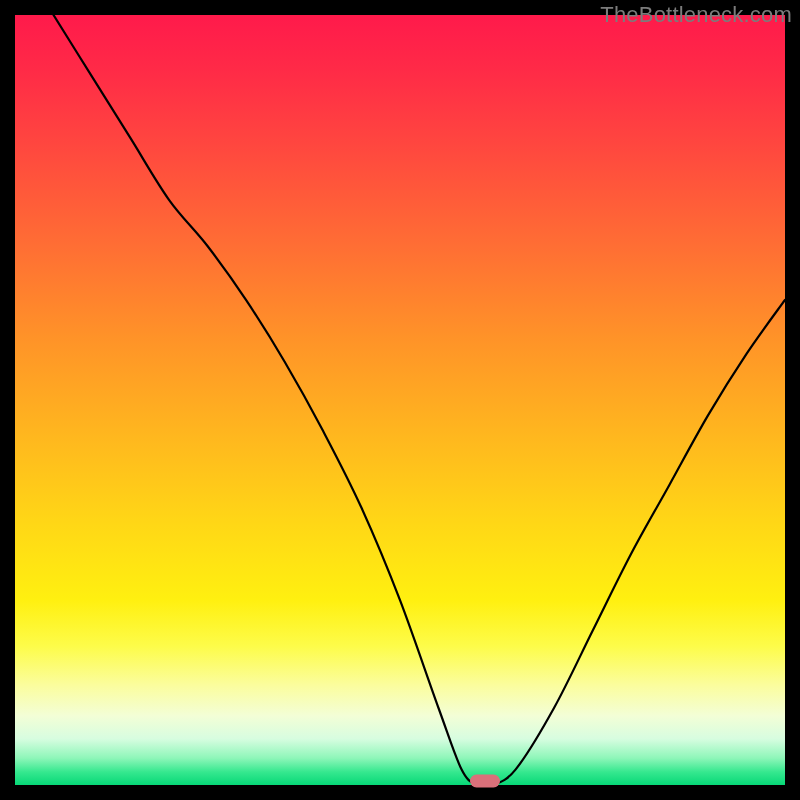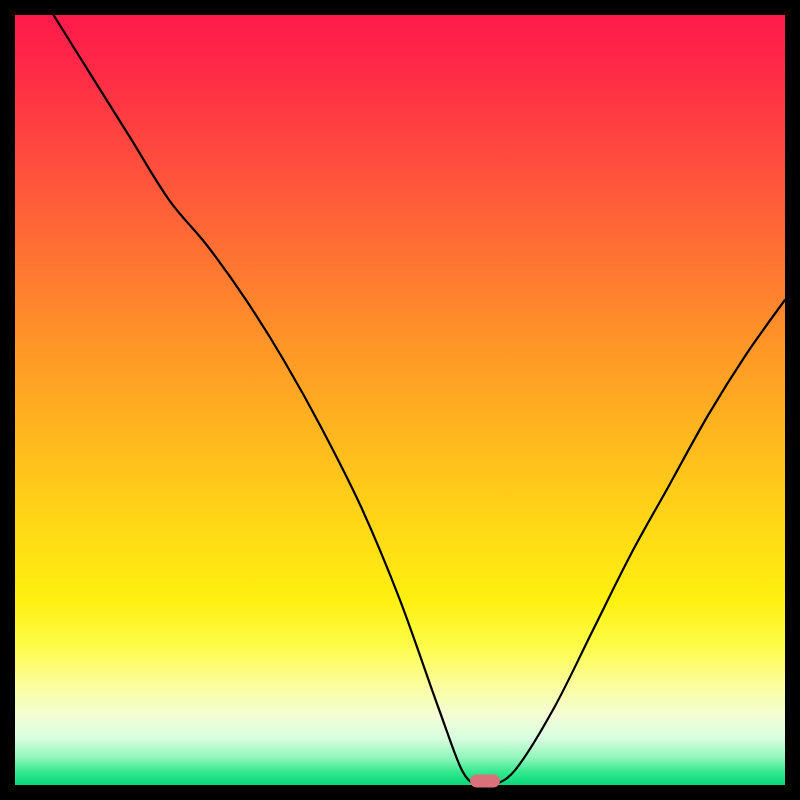--- a/index.html
+++ b/index.html
@@ -66,20 +66,21 @@
     border-radius: 7px;
     background: #d9707a;
     z-index: 4;
     transform: translate(-50%, -50%);
   }
 </style>
 </head>
 <body>
 
 <div class="frame">
+  <div class="watermark">TheBottleneck.com</div>
 
   <div class="plot">
     <svg class="curve" viewBox="0 0 770 770" preserveAspectRatio="none">
       <path fill="none" stroke="#000" stroke-width="2.2" stroke-linecap="round" stroke-linejoin="round" d="M 38.5 0.0 C 44.9 10.3, 64.2 41.1, 77.0 61.6 C 89.8 82.1, 102.7 102.7, 115.5 123.2 C 128.3 143.7, 141.2 166.8, 154.0 184.8 C 166.8 202.8, 179.7 214.3, 192.5 231.0 C 205.3 247.7, 218.2 265.6, 231.0 284.9 C 243.8 304.1, 256.7 324.7, 269.5 346.5 C 282.3 368.3, 295.2 391.4, 308.0 415.8 C 320.8 440.2, 333.7 464.6, 346.5 492.8 C 359.3 521.0, 372.2 551.8, 385.0 585.2 C 397.8 618.6, 413.2 664.8, 423.5 693.0 C 433.8 721.2, 440.2 741.8, 446.6 754.6 C 453.0 767.4, 456.9 767.4, 462.0 770.0 C 467.1 772.6, 471.0 772.6, 477.4 770.0 C 483.8 767.4, 490.2 767.4, 500.5 754.6 C 510.8 741.8, 526.2 716.1, 539.0 693.0 C 551.8 669.9, 564.7 641.7, 577.5 616.0 C 590.3 590.3, 603.2 563.4, 616.0 539.0 C 628.8 514.6, 641.7 492.8, 654.5 469.7 C 667.3 446.6, 680.2 422.2, 693.0 400.4 C 705.8 378.6, 718.7 358.0, 731.5 338.8 C 744.3 319.5, 763.6 293.9, 770.0 284.9"></path>
     </svg>
     <div class="marker" style="left: 469.7px; top: 766.15px; background: rgb(217, 112, 122);"></div>
   </div>
 </div>
 
 </body></html>

